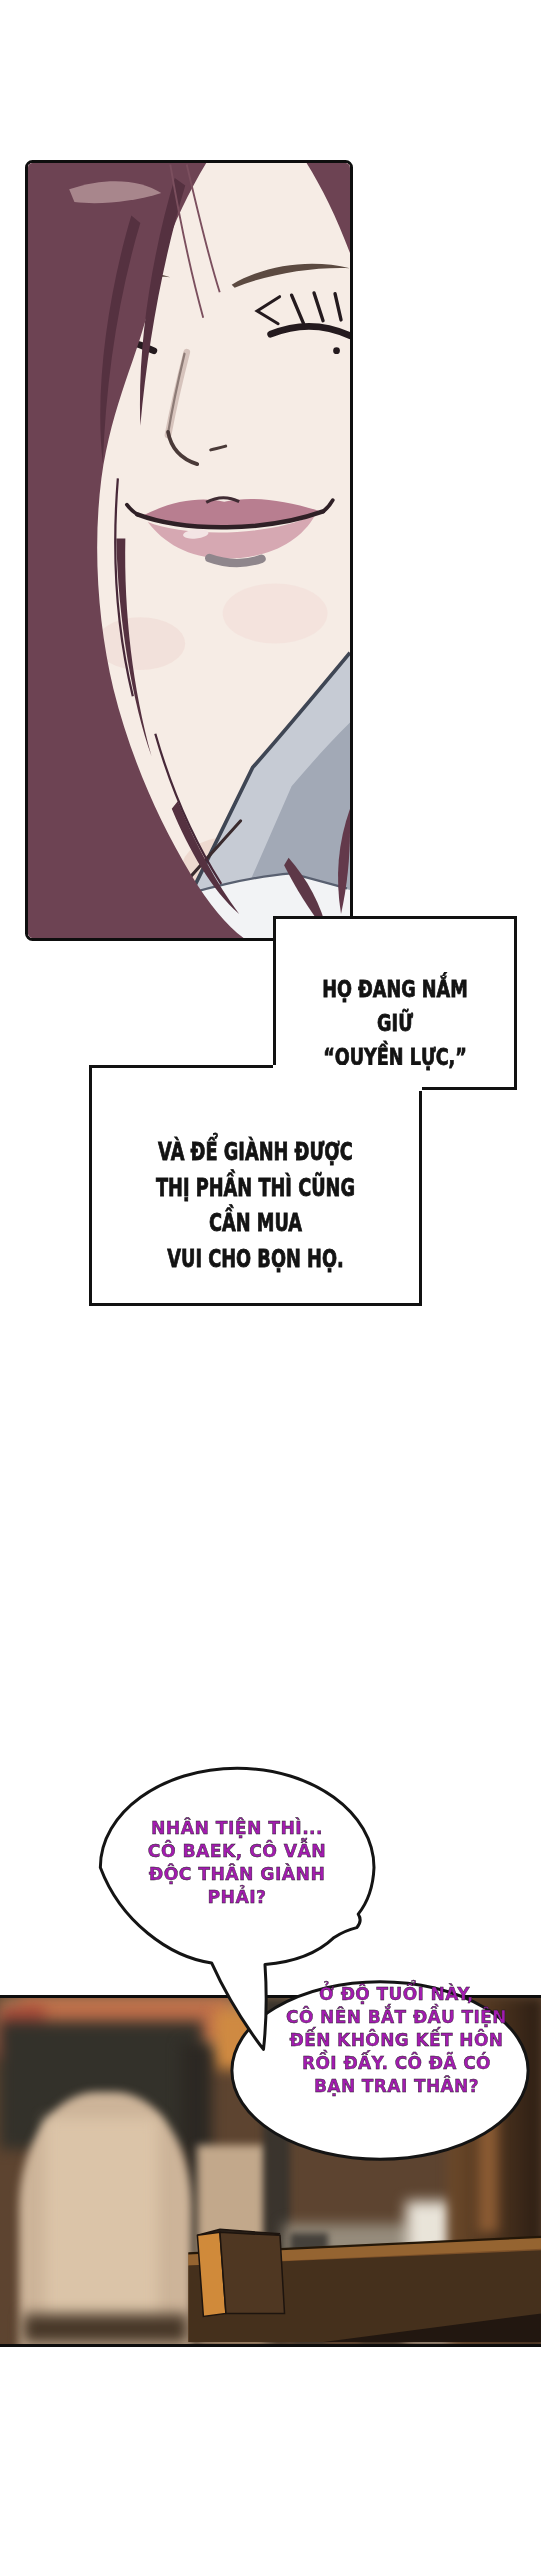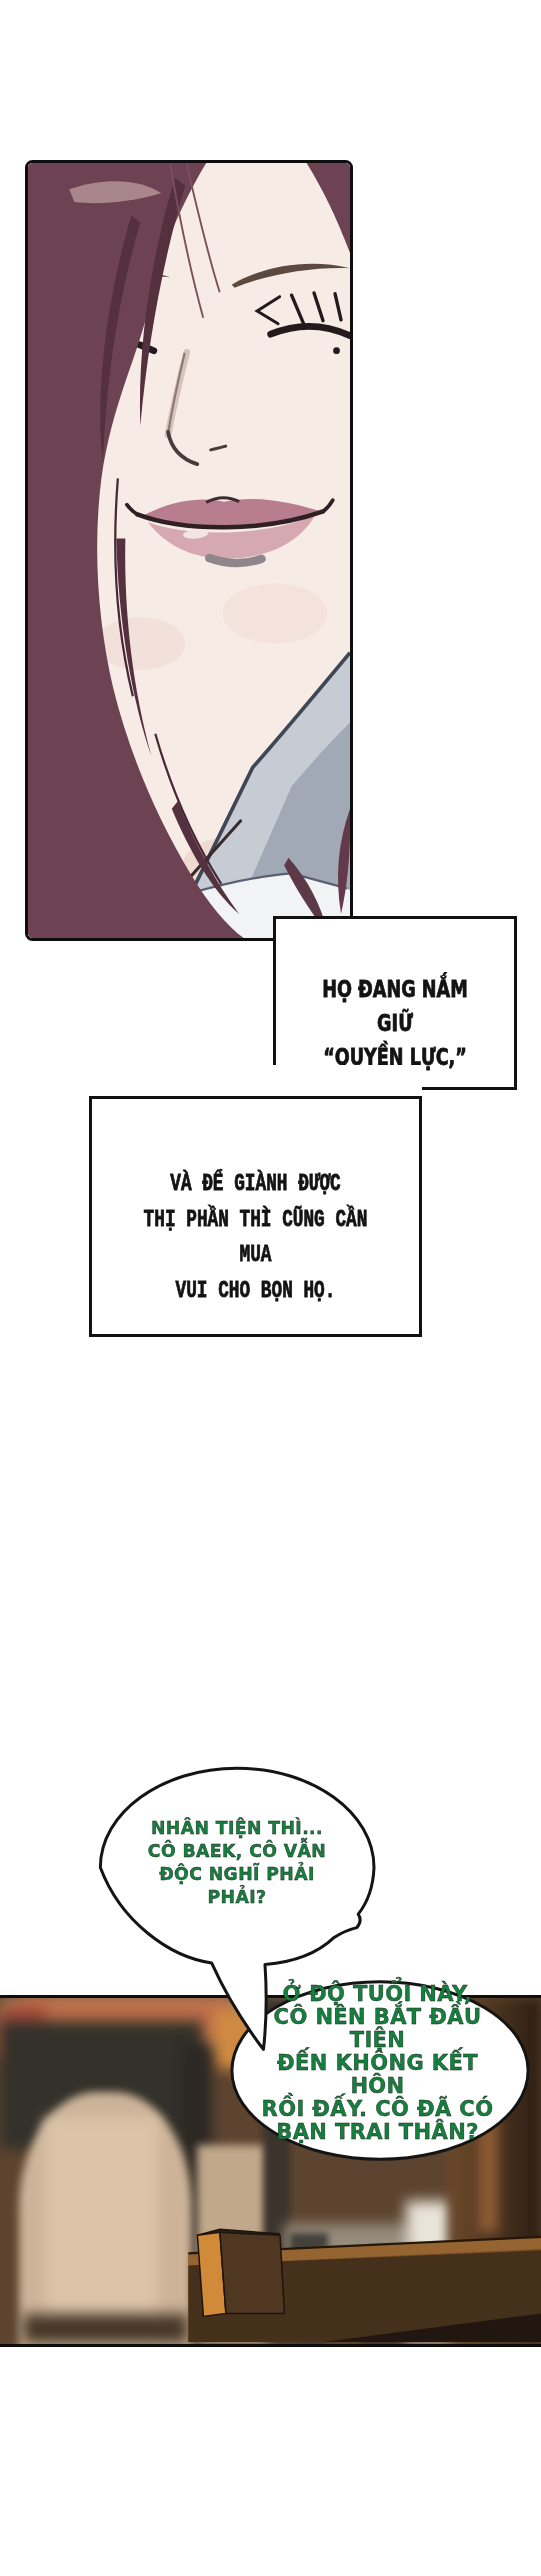--- a/index.html
+++ b/index.html
@@ -13,21 +13,21 @@
     overflow:hidden;background:#f6ece5;
   }
   .panel-portrait svg{display:block;width:100%;height:100%;}
 
   
   .caption-box{
     position:absolute;background:#ffffff;border:3px solid #111111;
     box-sizing:border-box;z-index:2;
   }
   #box1{left:273px;top:916px;width:244px;height:174px;}
-  #box2{left:89px;top:1096px;width:333px;height:241px;z-index:3;font-family:Liberation Mono, monospace;}
+  #box2{left:89px;top:1065px;width:333px;height:241px;z-index:3;}
   .join-patch{
     position:absolute;left:273px;top:1065px;width:149px;height:25.6px;
     background:#ffffff;z-index:4;
   }
   .cap-text{
     position:absolute;left:0;right:0;text-align:center;color:#131313;
     font-weight:bold;letter-spacing:0px;
   }
   #box1 .cap-text{top:55px;font-size:22.6px;line-height:33px;transform:scale(0.78,1.02);}
   #box2 .cap-text{top:68px;font-size:24px;line-height:35px;transform:scale(0.74,1.02);}
@@ -38,25 +38,25 @@
     position:absolute;left:0;top:1995px;width:542px;height:352px;
     border-top:3.8px solid #0d0d0d;border-bottom:3px solid #0d0d0d;
     box-sizing:border-box;background:#5d4430;overflow:hidden;z-index:1;
   }
   .blob{position:absolute;filter:blur(6.8px);}
   .crisp{position:absolute;filter:none;}
 
   
   .bubbles-svg{position:absolute;left:0;top:1760px;width:542px;height:421px;z-index:5;}
   .bub-text{
-    position:absolute;text-align:center;color:#15803d;font-weight:bold;z-index:6;
+    position:absolute;text-align:center;color:#a21caf;font-weight:bold;z-index:6;
     letter-spacing:0.4px;
   }
   #bub1-text{left:124px;top:1817px;width:226px;font-size:17.3px;line-height:23px;}
-  #bub2-text{left:261px;top:1983px;width:233px;font-size:21px;line-height:23px;}
+  #bub2-text{left:280px;top:1983px;width:233px;font-size:17px;line-height:23px;}
   .bub-text span{display:block;-webkit-text-stroke:0.4px #1c1c1c;}
 </style>
 </head>
 <body>
 
 <div class="page">
 
   <div class="panel-portrait">
     <svg viewBox="0 0 430 1032" preserveAspectRatio="none">
       <rect x="0" y="0" width="430" height="1032" fill="#f6ece5"></rect>
@@ -194,21 +194,21 @@
              C420,259 390,269 352,272
              Q356,330 350,385
              Q308,330 281,270
              C225,262 160,215 133,143
              C133,70 215,11 315,11 Z" fill="#ffffff" stroke="#141414" stroke-width="4" stroke-linejoin="round"></path>
   </svg>
 
   <div class="bub-text" id="bub1-text">
     <span>NHÂN TIỆN THÌ...</span>
     <span>CÔ BAEK, CÔ VẪN</span>
-    <span>ĐỘC NGHĨ PHẢI</span>
+    <span>ĐỘC THÂN GIÀNH</span>
     <span>PHẢI?</span>
   </div>
 
   <div class="bub-text" id="bub2-text">
     <span>Ở ĐỘ TUỔI NÀY,</span>
     <span>CÔ NÊN BẮT ĐẦU TIỆN</span>
     <span>ĐẾN KHÔNG KẾT HÔN</span>
     <span>RỒI ĐẤY. CÔ ĐÃ CÓ</span>
     <span>BẠN TRAI THÂN?</span>
   </div>

